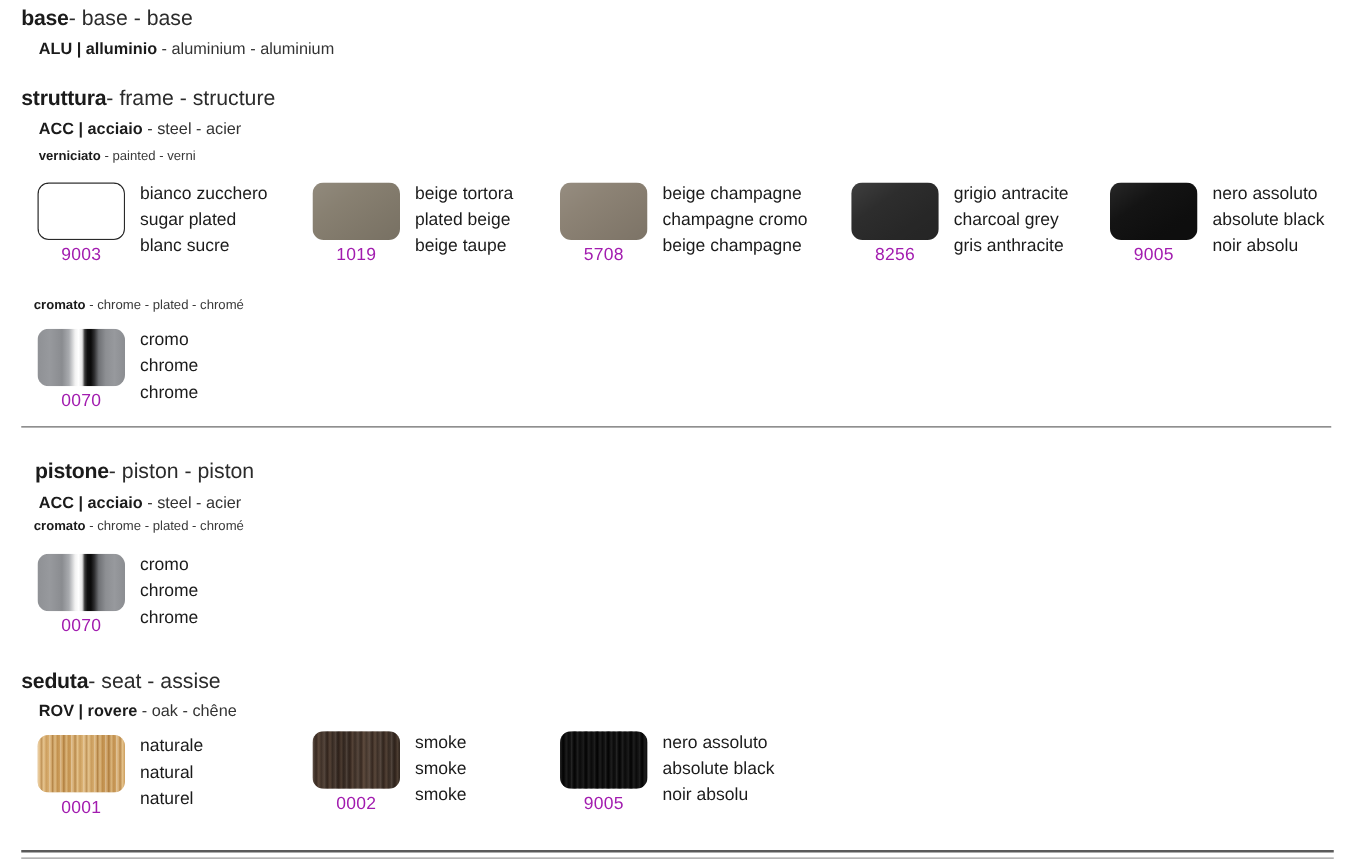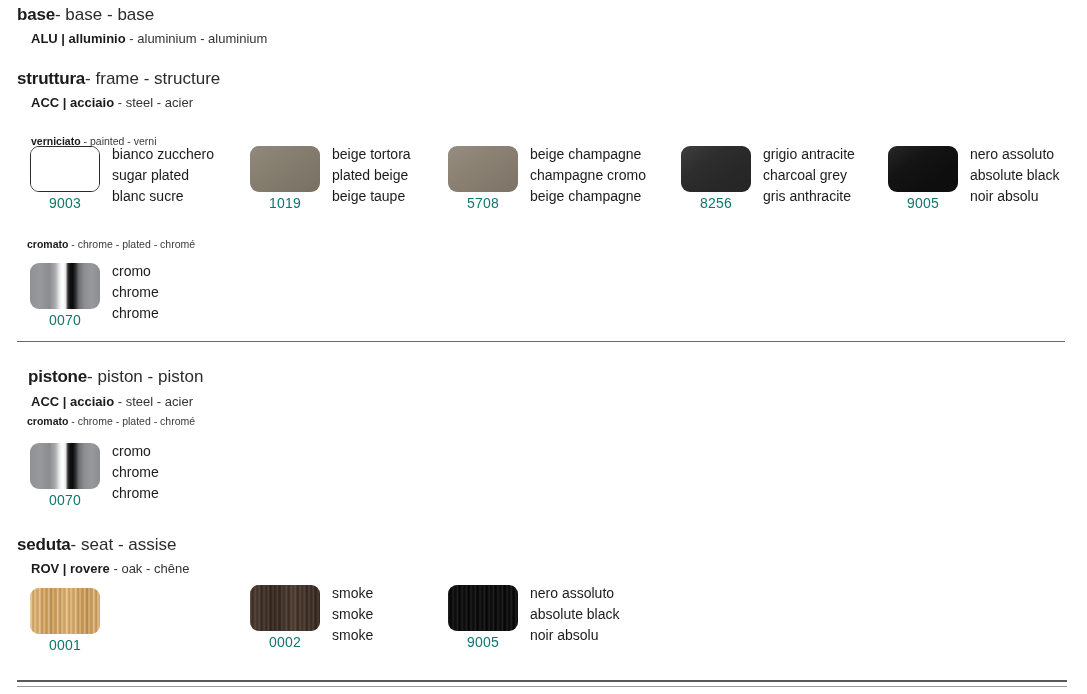--- a/index.html
+++ b/index.html
@@ -77,21 +77,21 @@
     border: 1px solid #2a2a2a;
     width: 68px;
     height: 44px;
   }
   .chip-code {
     font-size: 14px;
     line-height: 16px;
     text-align: center;
     width: 70px;
     margin-top: 3px;
-    color: #0f766e;
+    color: #a21caf;
     letter-spacing: 0.2px;
   }
   .chip-names {
     position: absolute;
     left: 82px;
     top: -2px;
     font-size: 14px;
     line-height: 21px;
     white-space: nowrap;
     color: #1b1b1b;
@@ -238,21 +238,21 @@
 <div class="abs mat-line" style="left:31px; top:95px;">
   <span class="code">ACC</span>
   <span class="pipe">|</span>
   <span class="it">acciaio</span>
   <span class="sep">-</span>
   <span class="en">steel</span>
   <span class="sep">-</span>
   <span class="fr">acier</span>
 </div>
 
-<div class="abs fin-line" style="left:31px; top:119px;margin-top:16px;">
+<div class="abs fin-line" style="left:31px; top:119px;">
   <span class="it">verniciato</span>
   <span class="sep">-</span>
   <span class="en">painted</span>
   <span class="sep">-</span>
   <span class="fr">verni</span>
 </div>
 
 <div class="swatch-item" style="left:30px; top:146px;">
   <div class="chip bordered">
     <div class="fill-solid" style="background:#ffffff;"></div>
@@ -396,20 +396,25 @@
   <span class="fr">chêne</span>
 </div>
 
 <div class="swatch-item" style="left:30px; top:588px;">
   <div class="chip">
     <div class="fill-wood wood-natural">
       <div class="grain"></div>
     </div>
   </div>
   <div class="chip-code">0001</div>
+  <div class="chip-names">
+    <div>naturale</div>
+    <div>natural</div>
+    <div>naturel</div>
+  </div>
 </div>
 
 <div class="swatch-item" style="left:250px; top:585px;">
   <div class="chip">
     <div class="fill-wood wood-smoke">
       <div class="grain"></div>
     </div>
   </div>
   <div class="chip-code">0002</div>
   <div class="chip-names">

